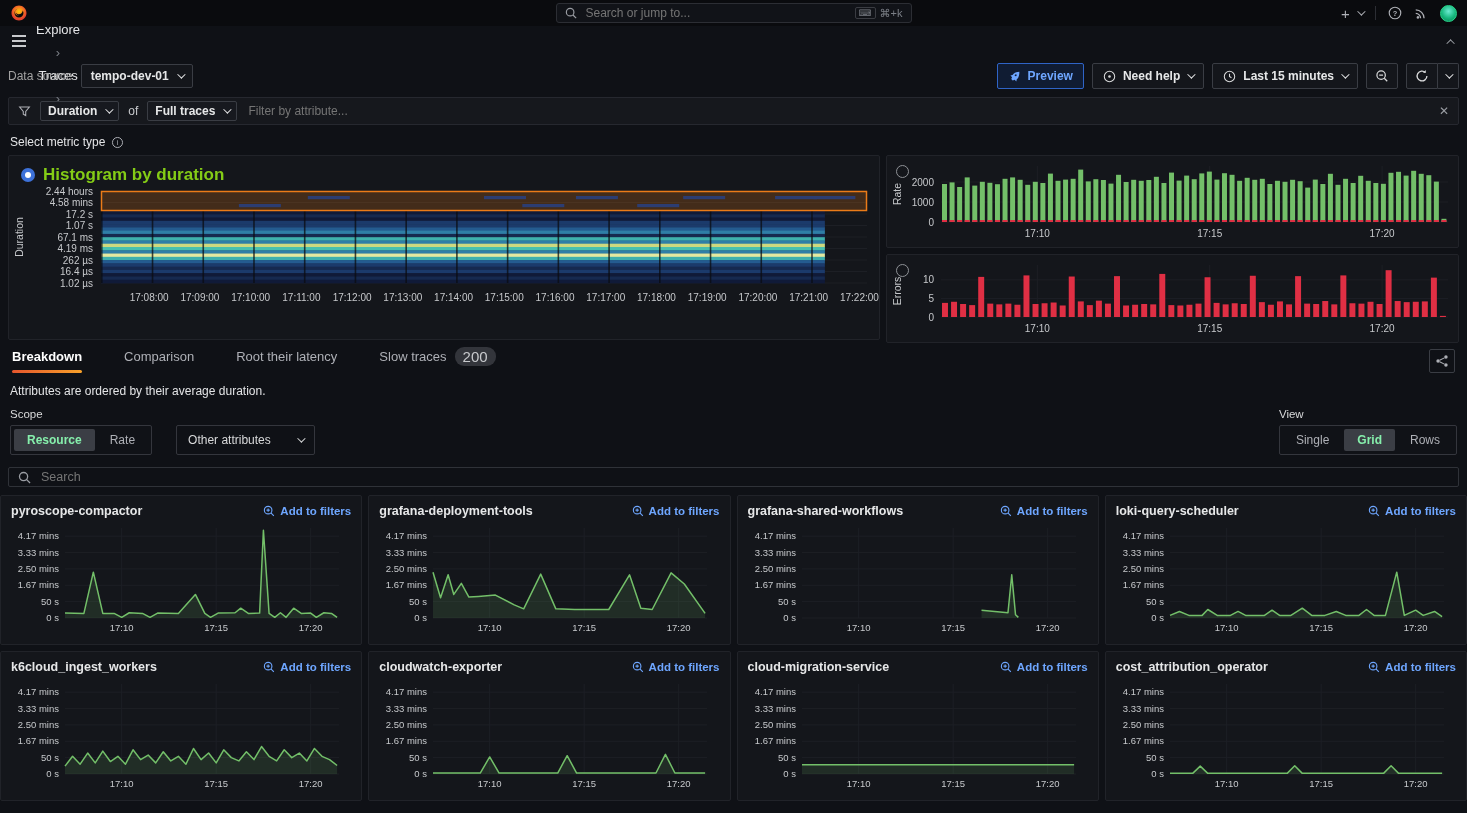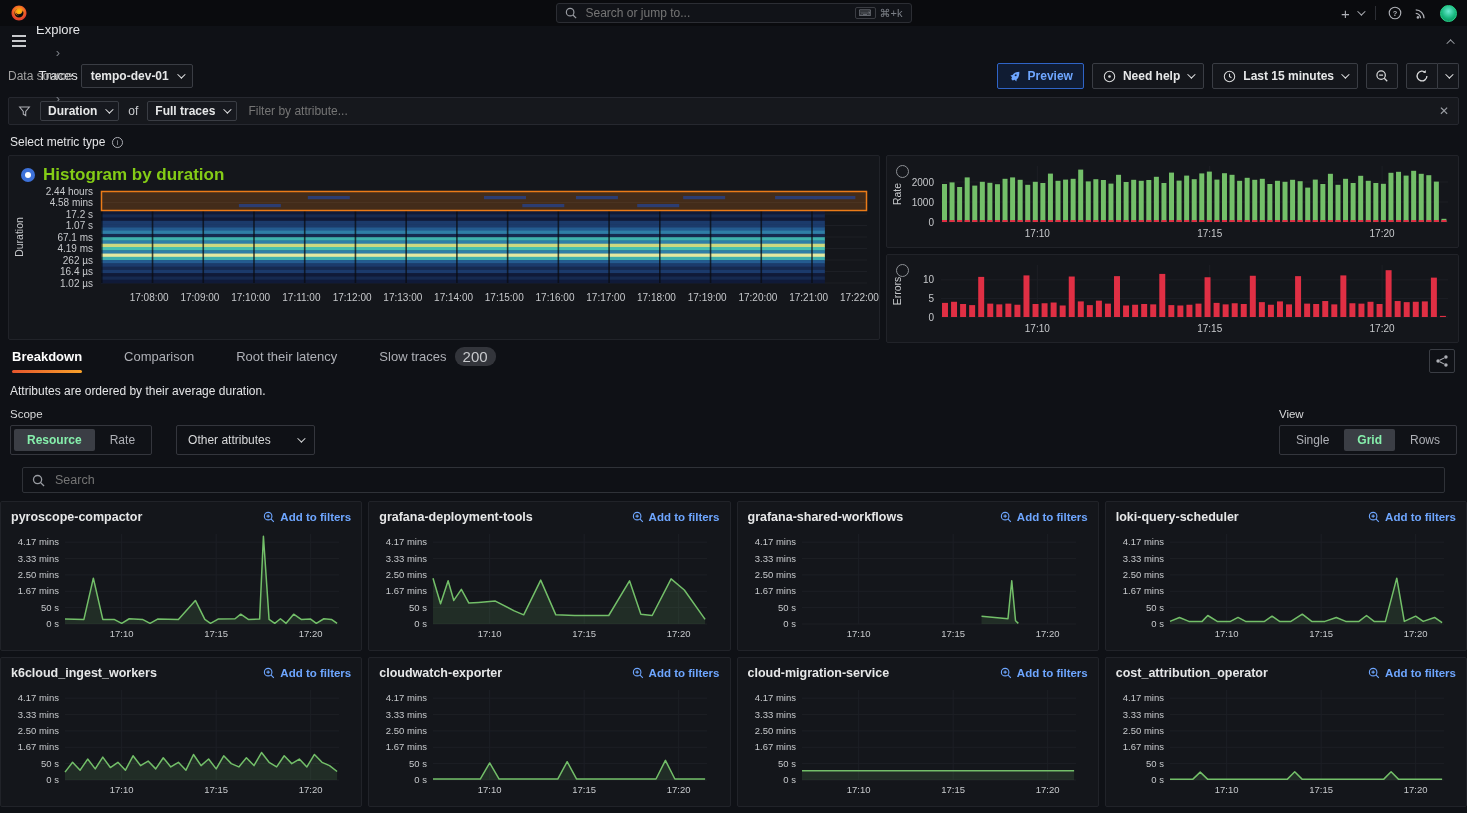--- a/index.html
+++ b/index.html
@@ -87,21 +87,21 @@
   .controls { display:flex; align-items:flex-end; gap:24px; padding:8px 10px 10px; }
   .ctl-group .ctl-label { margin-bottom:5px; color:#d8d9da; font-size:11.5px; }
   .seg-wrap { display:inline-flex; border:1px solid #34363d; border-radius:2px; padding:3px; gap:2px; background:#101217; }
   .seg { padding:4px 13px; color:#aeb0b6; cursor:pointer; border-radius:2px; white-space:nowrap; }
   .seg.active { background:#3b3e45; color:#86efac; font-weight:bold; }
   .ctl-right { margin-left:auto; }
   .other-attrs { display:flex; align-items:center; gap:26px; border:1px solid #34363d; border-radius:2px;
     padding:7px 11px; color:#d8d9da; cursor:pointer; }
 
   
-  .searchrow { margin:2px 22px 8px; height:26px; border:1px solid #2f3238; border-radius:2px;
+  .searchrow { margin:2px 8px 8px; height:20px; border:1px solid #2f3238; border-radius:2px;
     display:flex; align-items:center; gap:8px; padding:0 9px; background:#0f1116; }
   .searchrow input { flex:1; background:transparent; border:none; outline:none; color:#9a9da3; font-size:12.5px; font-family:inherit; }
 
   
   .cards-grid { margin:0 0 8px; display:grid; grid-template-columns:repeat(4,1fr); gap:6px; }
   .card { background:#14161b; border:1px solid #212329; border-radius:2px; padding:8px 10px 4px; height:150px; }
   .card-head { display:flex; justify-content:space-between; align-items:center; }
   .card-title { font-weight:bold; font-size:12.5px; color:#e6e7e8; }
   .add-link { color:#6ea6ff; font-size:11.5px; display:flex; align-items:center; gap:5px; cursor:pointer; font-weight:bold; }
   .card-chart { height:114px; margin-top:4px; }

